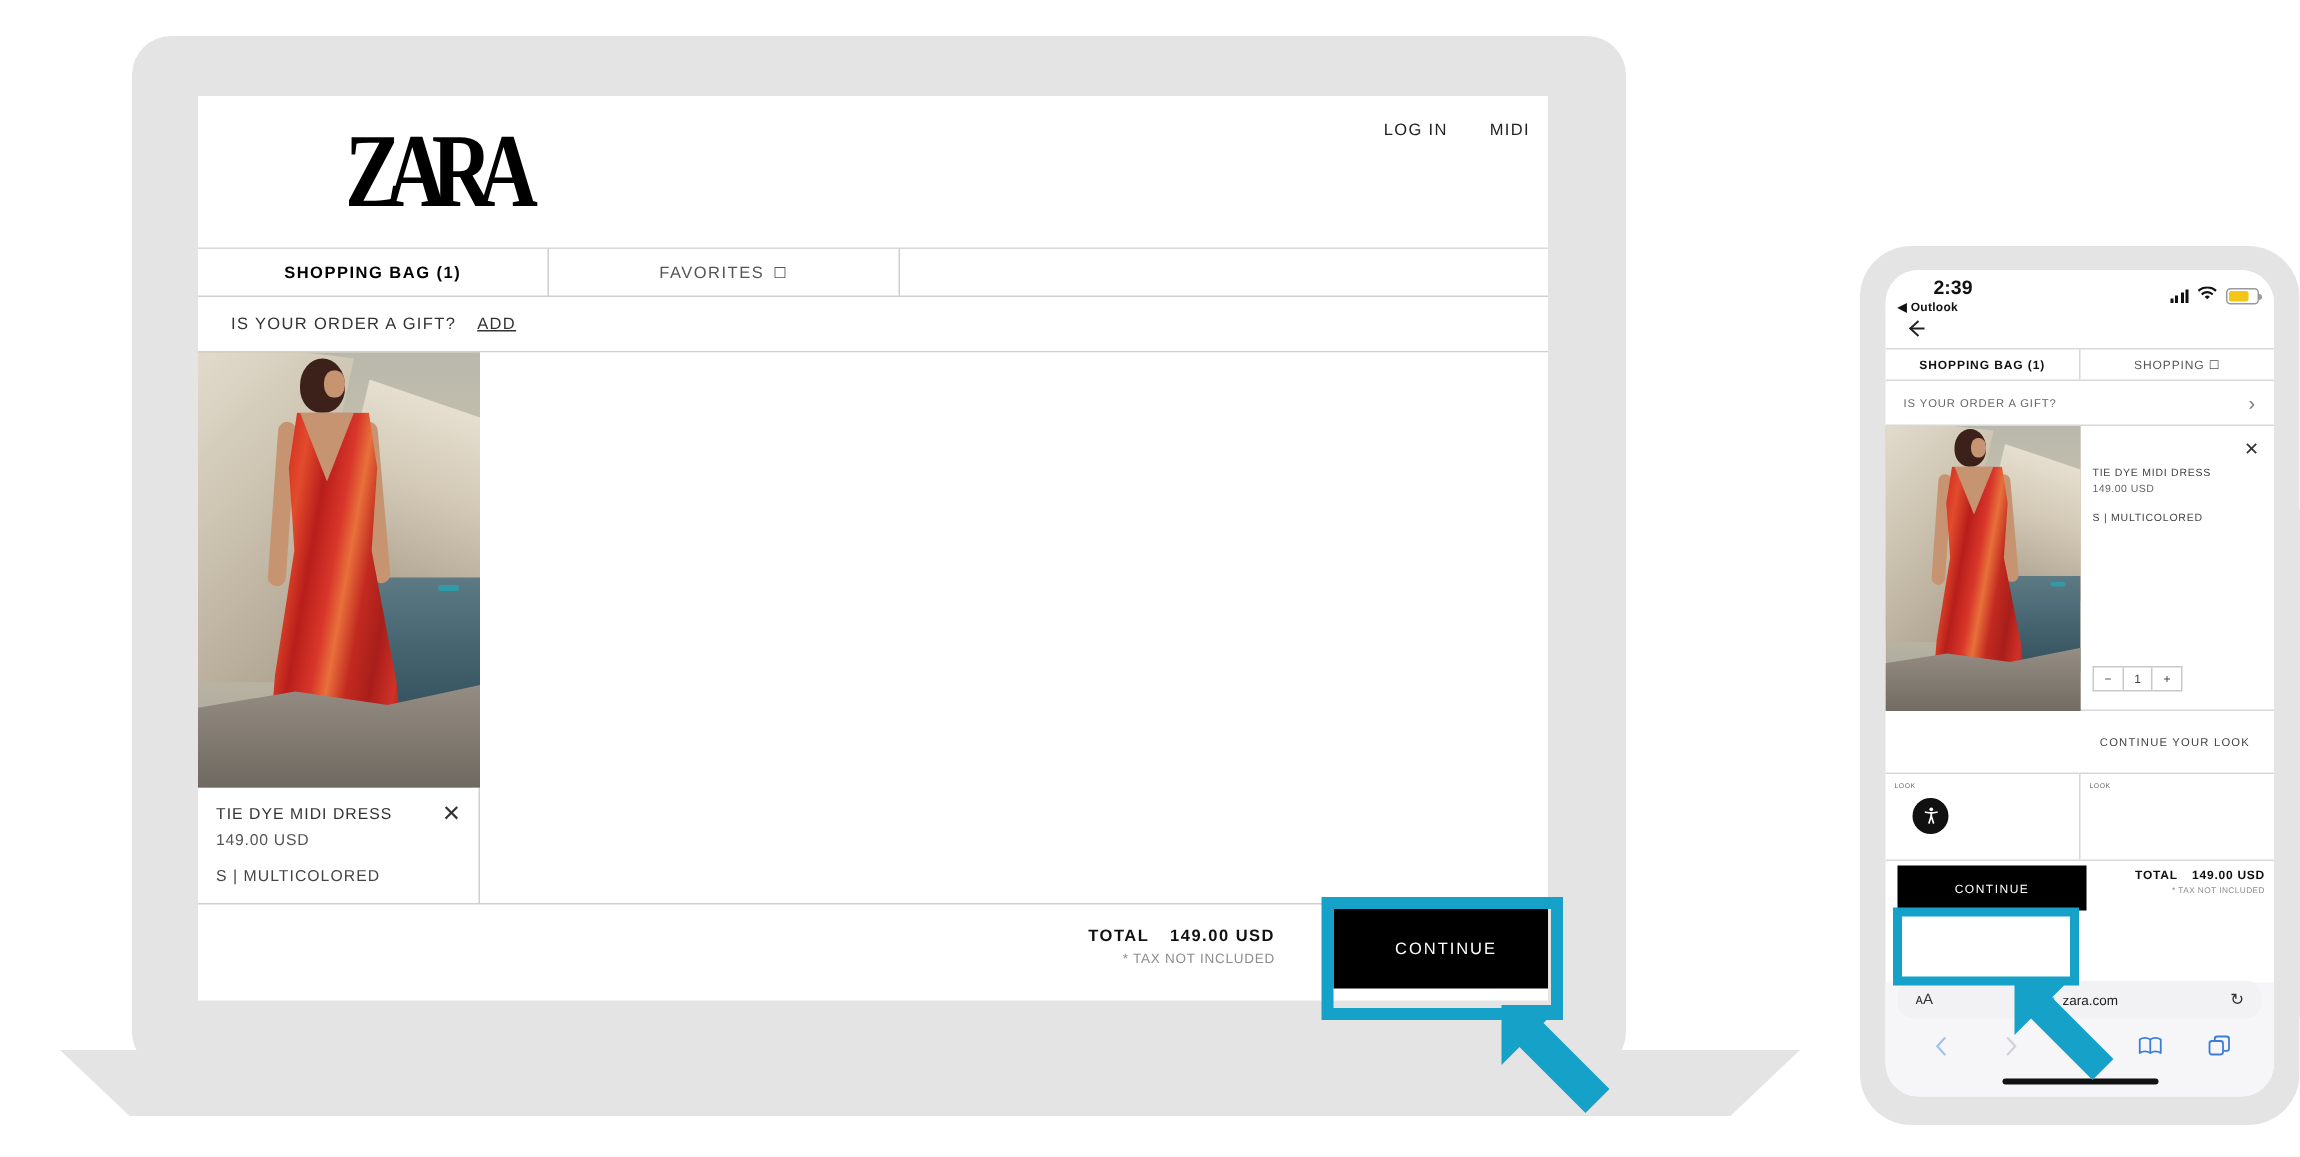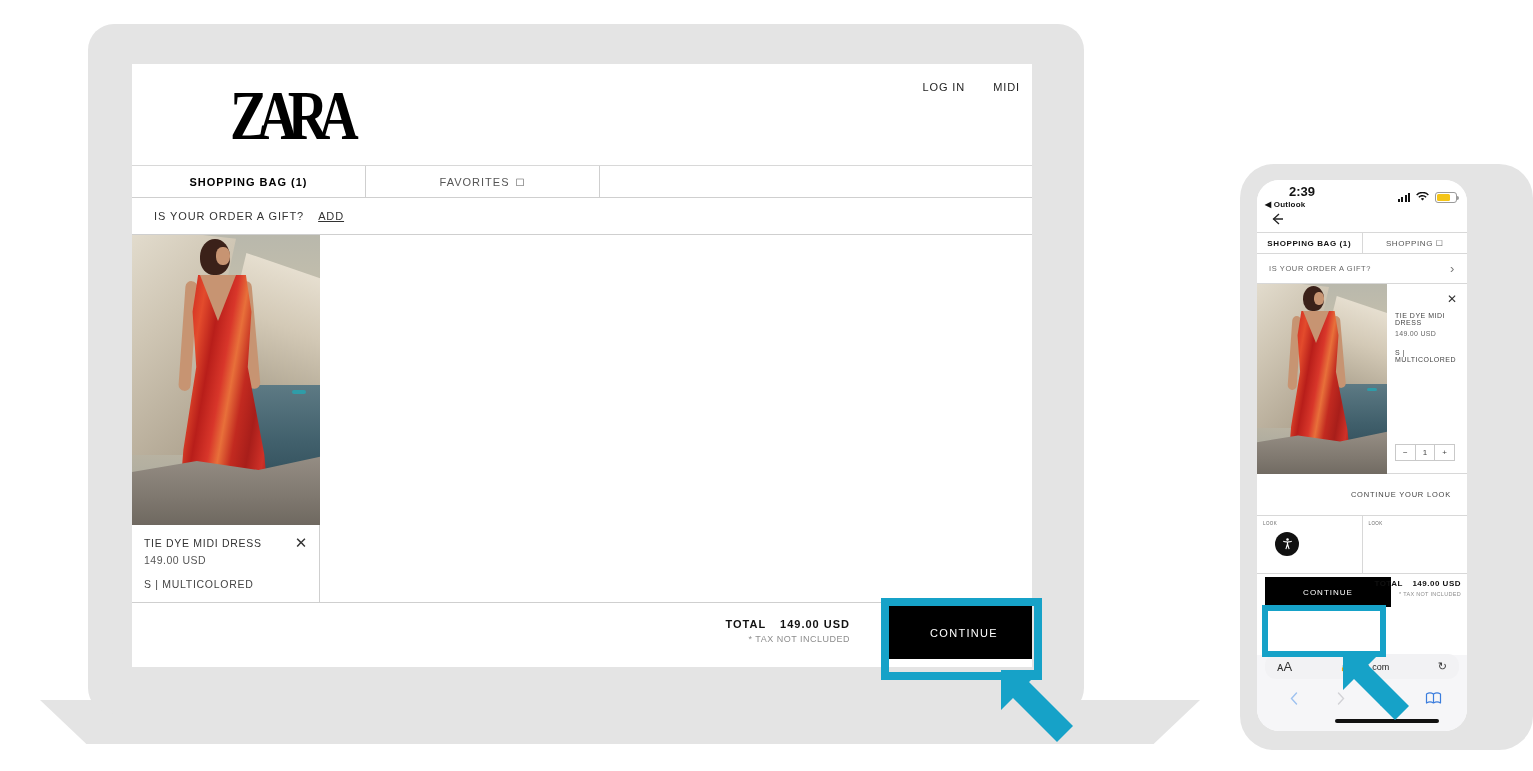--- a/index.html
+++ b/index.html
@@ -154,21 +154,21 @@
   .arrow-desktop { position:absolute; left: 997px; top: 666px; width: 90px; height: 90px; }
 
   
   .phone-frame {
     position:absolute; left: 1240px; top: 164px;
     width: 293px; height: 586px;
     background:#e4e4e4; border-radius: 34px;
   }
   .phone-screen {
     position:absolute; left: 1257px; top: 180px;
-    width: 210px; height: 551px;
+    width: 259px; height: 551px;
     background:#fff; border-radius: 22px; overflow:hidden;
   }
   .m-status {
     position:relative; height: 30px; background:#fff;
   }
   .m-time { position:absolute; left: 32px; top: 4px; font-size: 13px; font-weight:700; color:#111; }
   .m-back-app { position:absolute; left: 8px; top: 20px; font-size: 8px; color:#111; letter-spacing:.2px;font-weight:bold;}
   .m-right-icons { position:absolute; right: 10px; top: 8px; display:flex; align-items:center; gap: 6px; }
   .m-sig { display:flex; align-items:flex-end; gap:1.5px; height:9px;}
   .m-sig i { display:block; width:2px; background:#111; }
@@ -225,21 +225,21 @@
   }
   .m-totals { position:absolute; right: 6px; top: 5px; text-align:right; }
   .m-totals .l1 { font-size: 8px; font-weight:700; letter-spacing:.5px; color:#111; }
   .m-totals .l1 .amt { margin-left:7px; }
   .m-totals .l2 { font-size: 5.5px; letter-spacing:.3px; color:#8d8d8d; margin-top:3px; }
 
   .m-urlbar {
     position:absolute; left: 8px; bottom: 52px; right: 8px; height: 25px;
     background:#f2f2f4; border-radius:11px; display:flex; align-items:center;
   }
-  .m-urlbar .aa { margin-left: 12px; font-size: 13px; color:#333; }
+  .m-urlbar .aa { margin-left: 12px; font-size: 10px; color:#333; }
   .m-urlbar .url { flex:1; text-align:center; font-size: 9px; color:#222; }
   .m-urlbar .lock { font-size:7px; margin-right:3px; color:#555; }
   .m-urlbar .rl { margin-right: 12px; font-size:11px; color:#333; }
 
   .m-toolbar {
     position:absolute; left:0; bottom: 16px; width: 260px; height: 30px;
     display:flex; align-items:center; justify-content:space-around; padding: 0 14px;
   }
   .m-toolbar span svg { width:17px; height:17px; }
   .m-homebar { position:absolute; left: 78px; bottom: 8px; width: 104px; height: 4px; background:#111; border-radius:2px; }

